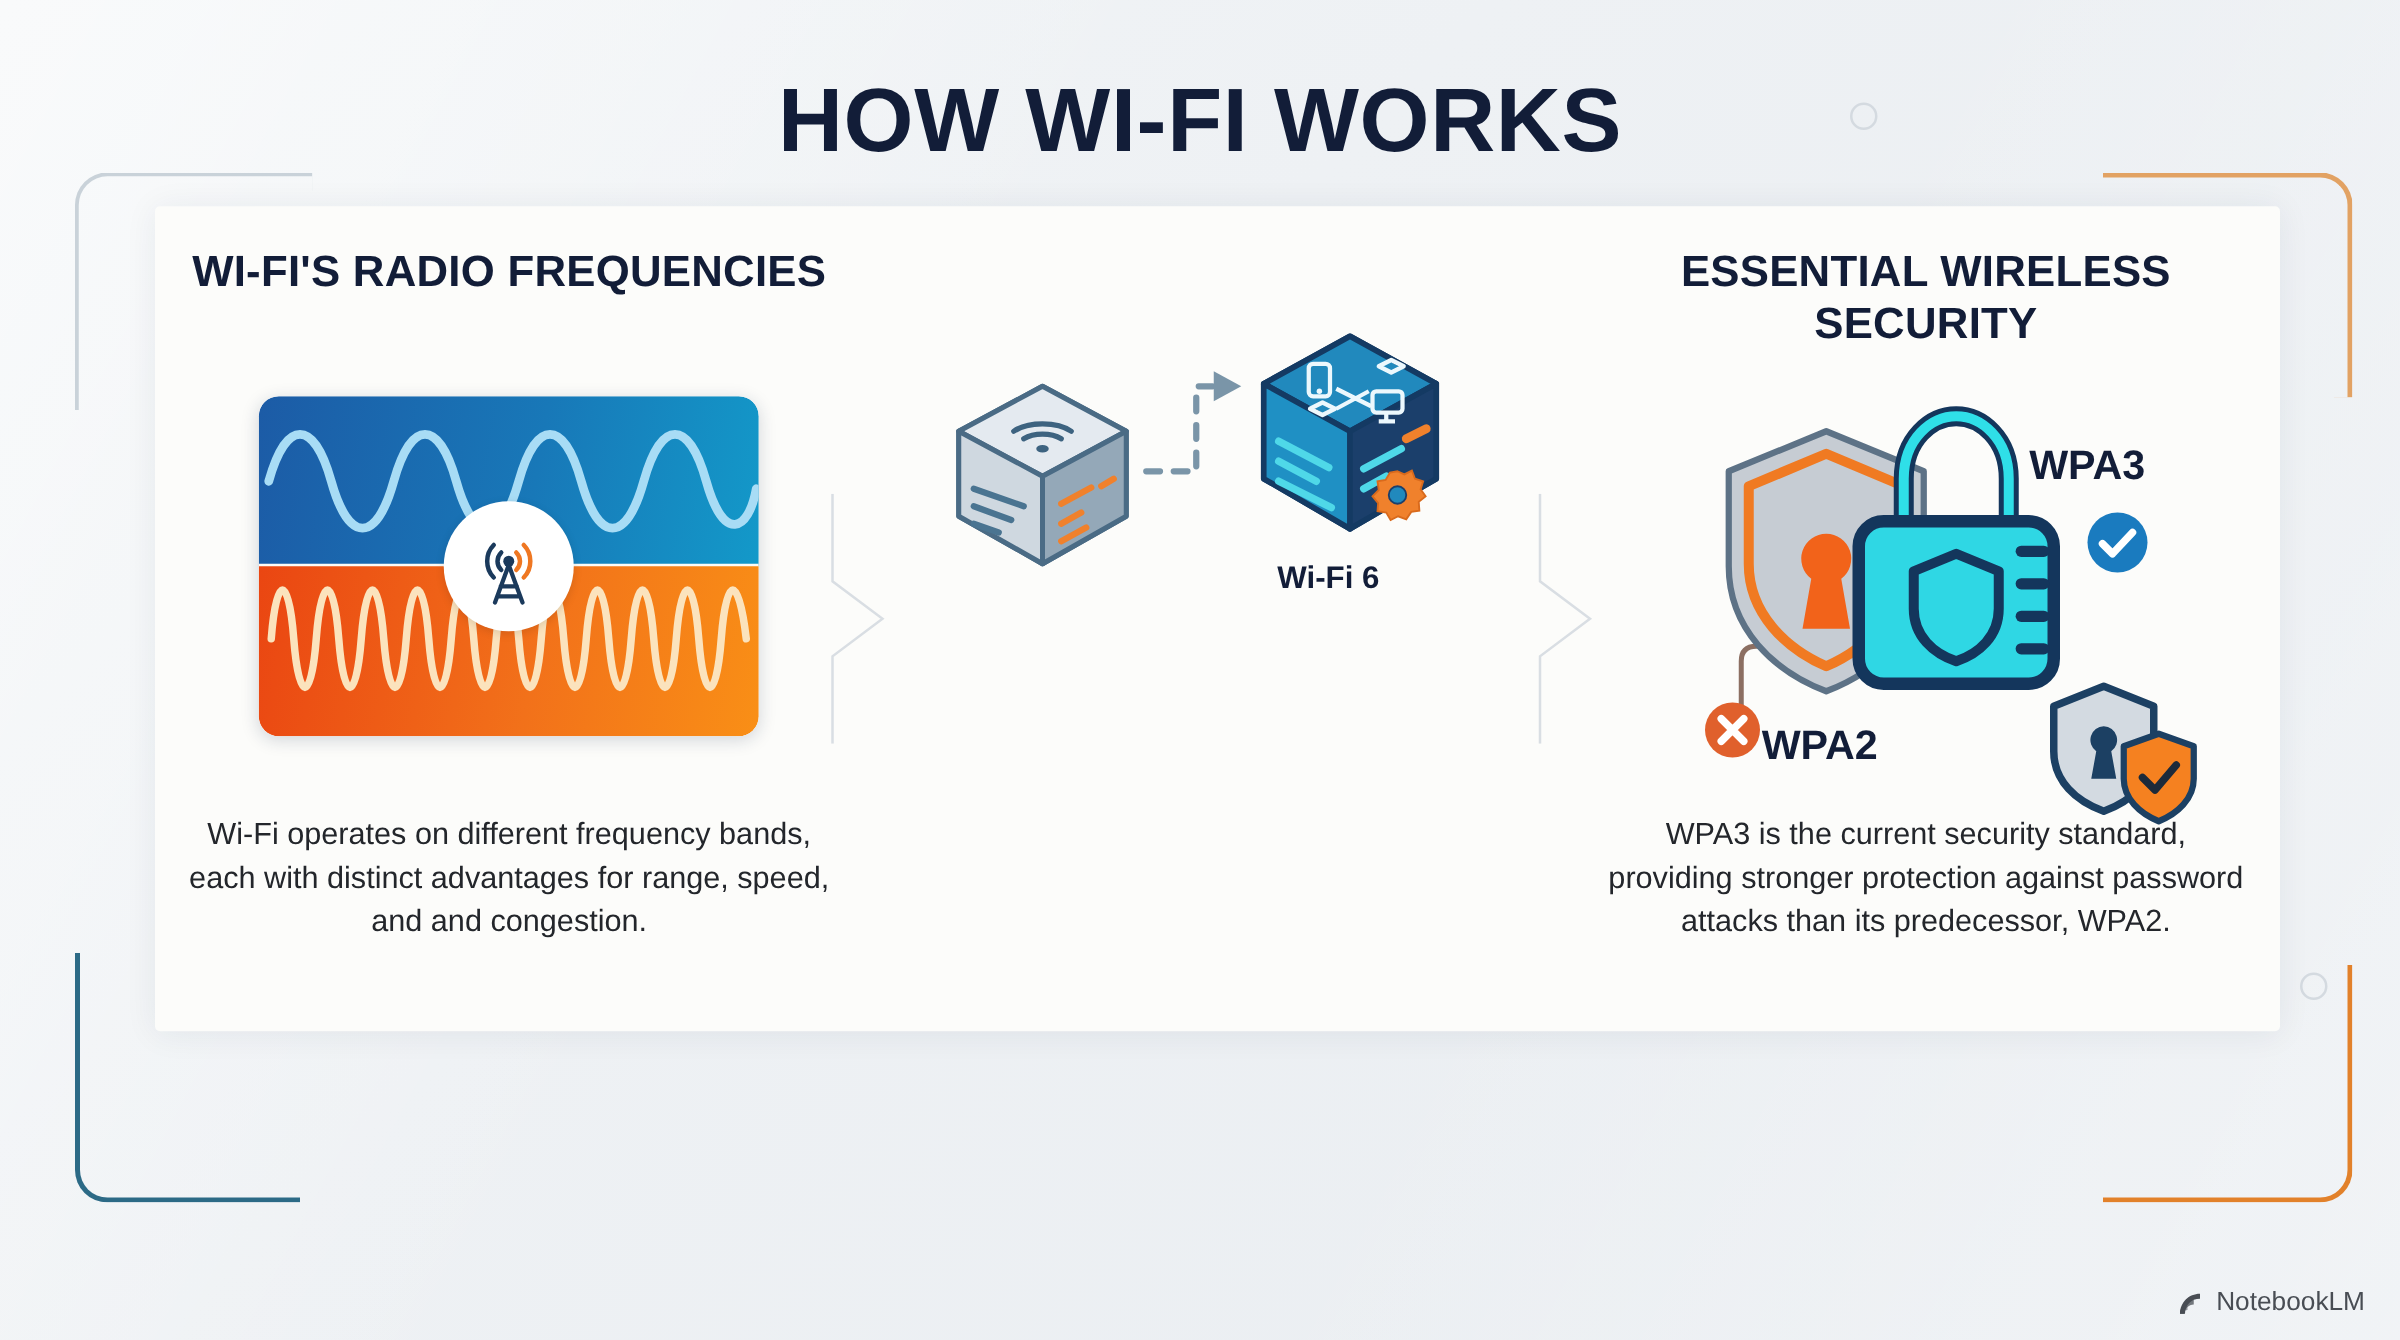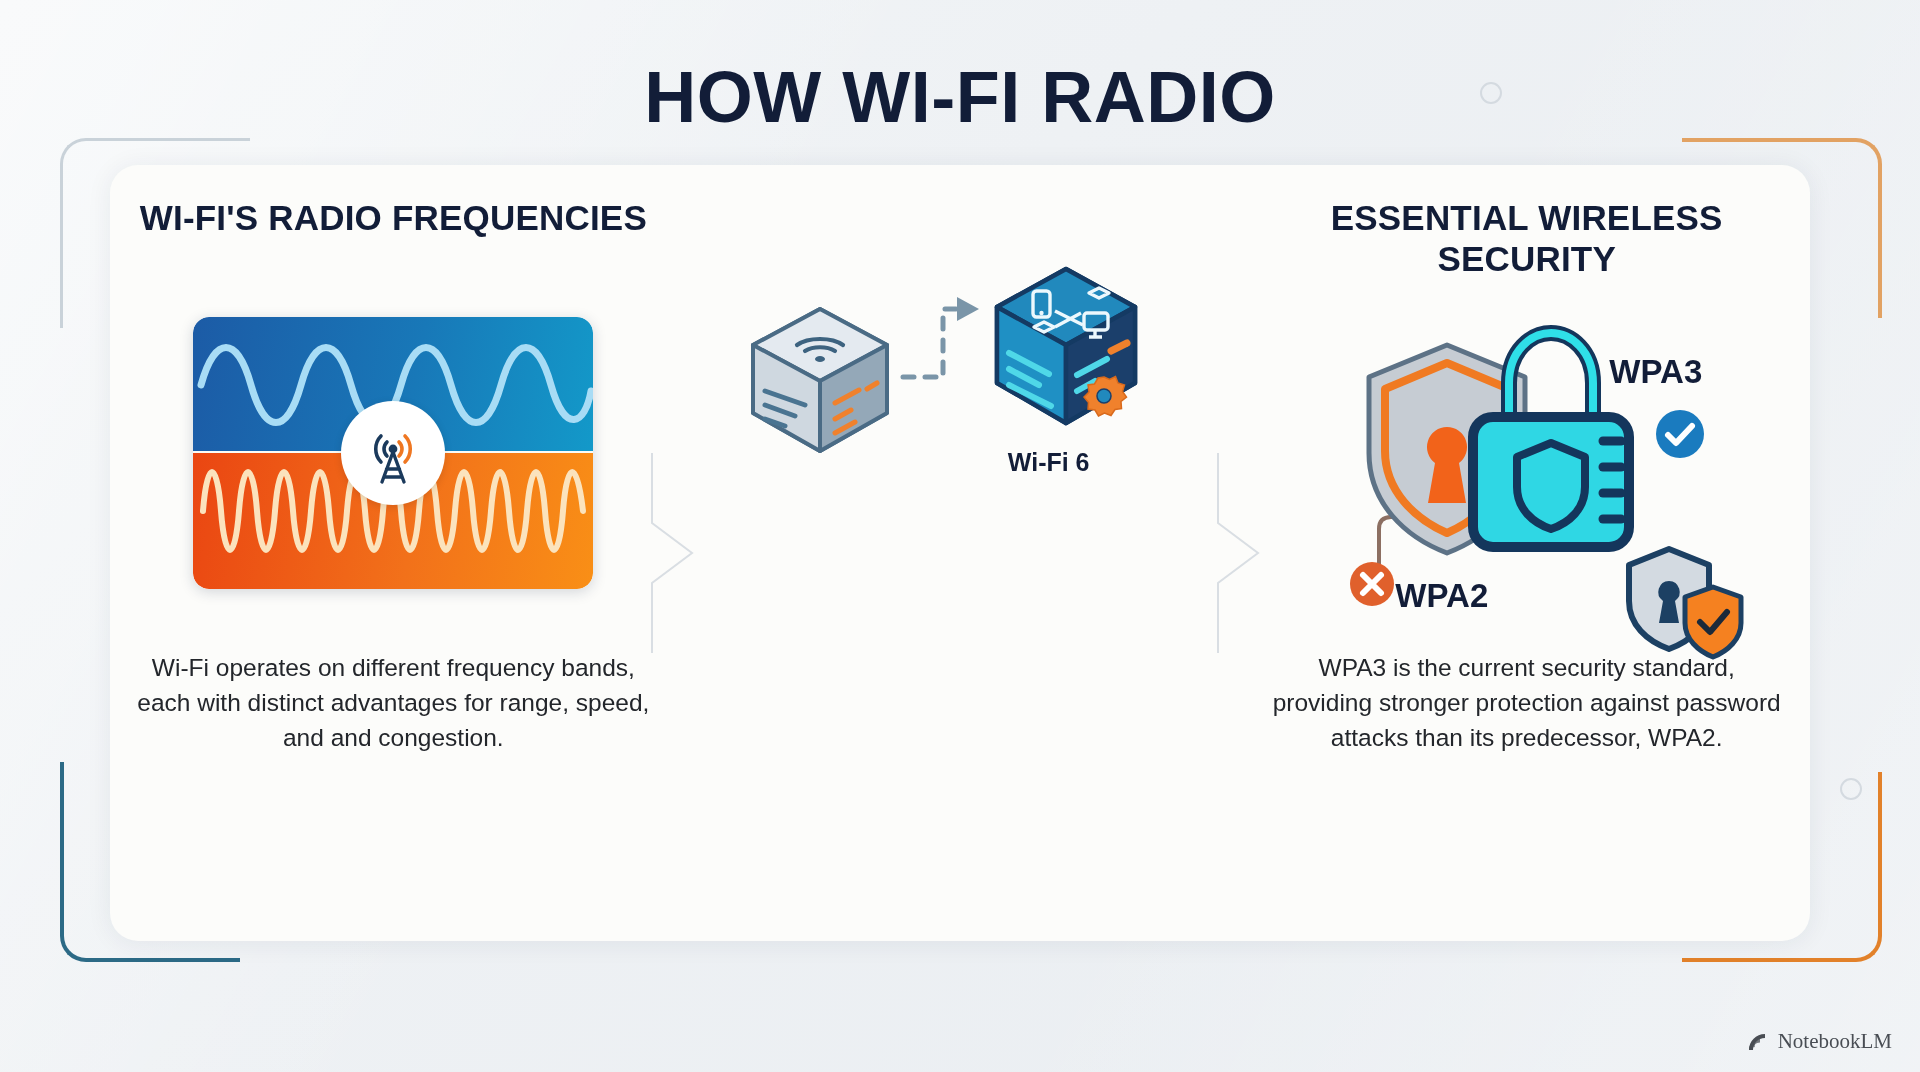--- a/index.html
+++ b/index.html
@@ -39,23 +39,23 @@
            border-bottom-right-radius: 26px; }
 
   .deco-circle { position: absolute; border: 2px solid #d4dae0; border-radius: 50%;
                  width: 22px; height: 22px; pointer-events: none; }
   .dc-1 { left: 1480px; top: 82px; }
   .dc-2 { left: 1840px; top: 778px; }
 
   
   #card {
     position: absolute;
-    left: 110px; top: 165px; width: 1700px; height: 776px;
+    left: 124px; top: 165px; width: 1700px; height: 660px;
     background: #fcfcfa;
-    border-radius: 28px;
+    border-radius: 4px;
     box-shadow: 0 2px 26px rgba(30,45,70,0.07);
   }
 
   
   #title {
     position: absolute; left: 0; right: 0; top: 56px;
     text-align: center;
     font-size: 72px; font-weight: 800; letter-spacing: 0.5px;
     color: #121d38;
     font-family: "Liberation Sans", sans-serif;
@@ -123,39 +123,38 @@
 
   
   .sec-wrap { position: absolute; inset: 0; }
   .sec-label { position: absolute; font-size: 33px; font-weight: 800; color: #121d38; }
   .lbl-wpa3 { left: 340px; top: 42px; }
   .lbl-wpa2 { left: 126px; top: 246px; margin-top: 20px; }
 
   
   #watermark {
     position: absolute; right: 28px; bottom: 18px;
-    display: flex; align-items: center; gap: 8px;
+    display: flex; align-items: flex-end; gap: 8px;
     color: #3b4047; font-size: 21px; font-weight: 400;
     opacity: 0.92;
-    font-family: Liberation Serif, serif;
   }
 </style>
 </head>
 <body>
 
 <div id="stage">
 
   <div class="bracket bk-tl"></div>
   <div class="bracket bk-tr"></div>
   <div class="bracket bk-bl"></div>
   <div class="bracket bk-br"></div>
   <div class="deco-circle dc-1"></div>
   <div class="deco-circle dc-2"></div>
 
-  <div id="title">HOW WI-FI RADIO</div>
+  <div id="title">HOW WI-FI WORKS</div>
 
   <div id="card">
 
     <svg class="chev chev-1" viewBox="0 0 46 200">
       <path d="M2 0 L2 70 L42 100 L2 130 L2 200" fill="none" stroke="#d9dee3" stroke-width="2"></path>
     </svg>
     <svg class="chev chev-2" viewBox="0 0 46 200">
       <path d="M2 0 L2 70 L42 100 L2 130 L2 200" fill="none" stroke="#d9dee3" stroke-width="2"></path>
     </svg>
 

